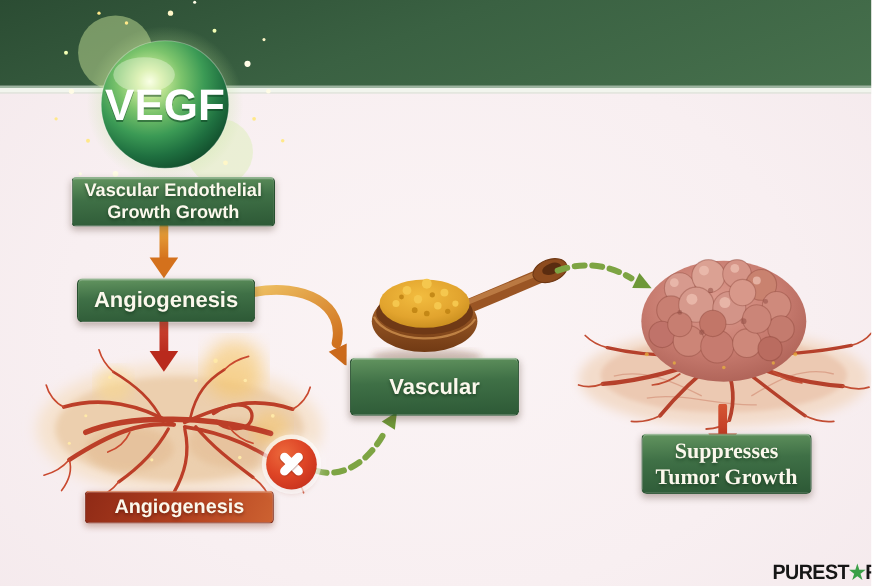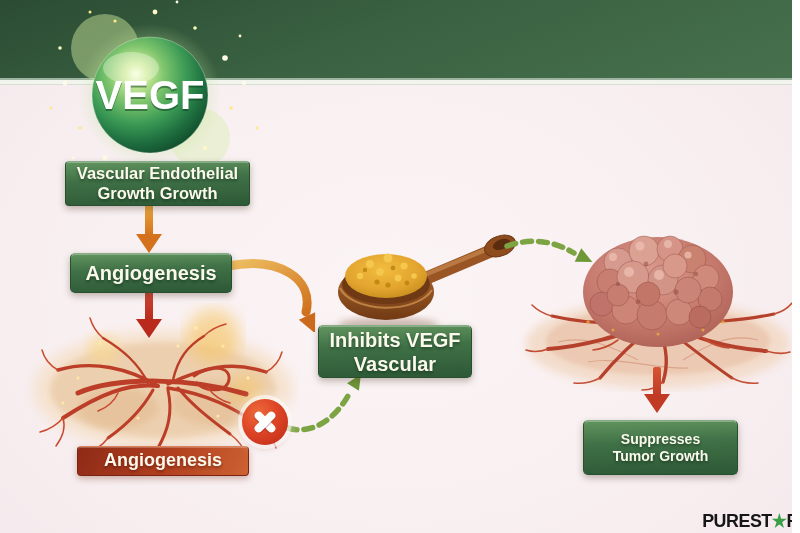--- a/index.html
+++ b/index.html
@@ -22,21 +22,21 @@
     border:1px solid #27502f;border-top-color:#84ad85;
     box-shadow:inset 0 1px 0 rgba(255,255,255,.28),0 3px 7px rgba(80,55,40,.35);
     text-shadow:0 2px 3px rgba(0,30,10,.45);}
   .red-box{background:linear-gradient(115deg,#8f2a16 0%,#b34120 55%,#cd6231 100%);
     border:1px solid #7c2413;border-top-color:#d8825a;border-radius:4px;
     box-shadow:inset 0 1px 0 rgba(255,255,255,.25),0 3px 6px rgba(130,60,35,.35);
     text-shadow:0 2px 3px rgba(60,10,0,.45);}
   .vegf-name{left:65px;top:161px;width:183px;height:43px;font-size:16.5px;border-radius:4px;}
   .angio-green{left:70px;top:253px;width:160px;height:38px;font-size:20px;}
   .inhibits{left:318px;top:325px;width:152px;height:51px;font-size:20px;}
-  .suppresses{left:583px;top:420px;width:153px;height:53px;font-size:14px;}
+  .suppresses{left:583px;top:394px;width:153px;height:53px;font-size:20px;font-family:Liberation Serif, serif;}
   .angio-red{left:77px;top:446px;width:170px;height:28px;font-size:18px;}
   
   .x-badge{left:242px;top:399px;width:46px;height:46px;border-radius:50%;
     background:radial-gradient(circle at 35% 30%, #ec6a3c 0%, #de4526 45%, #bc2718 100%);
     box-shadow:0 0 0 4px rgba(255,255,255,.55),0 0 14px rgba(255,255,255,.95),0 3px 6px rgba(140,40,20,.35);}
   .x-bar{position:absolute;left:10px;top:19px;width:26px;height:8px;border-radius:4px;background:#fff;
     box-shadow:0 1px 1px rgba(120,30,15,.35);}
   .x-bar.a{transform:rotate(45deg);}
   .x-bar.b{transform:rotate(-45deg);}
   
@@ -349,21 +349,20 @@
   <div class="abs box green-box vegf-name">
     <span>Vascular Endothelial</span>
     <span>Growth Growth</span>
   </div>
 
   <div class="abs box green-box angio-green">
     <span>Angiogenesis</span>
   </div>
 
   <div class="abs box green-box inhibits">
-    <span>Inhibits VEGF</span>
     <span>Vascular</span>
   </div>
 
   <div class="abs box green-box suppresses">
     <span>Suppresses</span>
     <span>Tumor Growth</span>
   </div>
 
   <div class="abs box red-box angio-red">
     <span>Angiogenesis</span>

